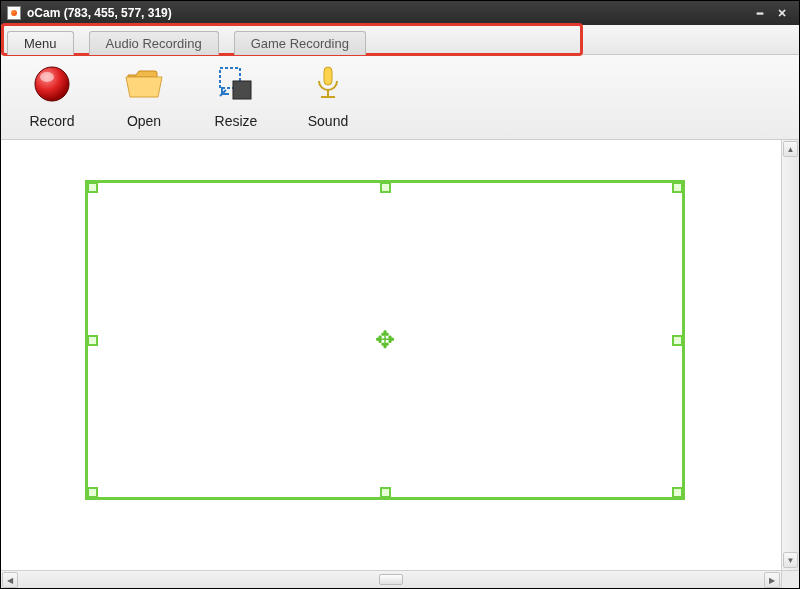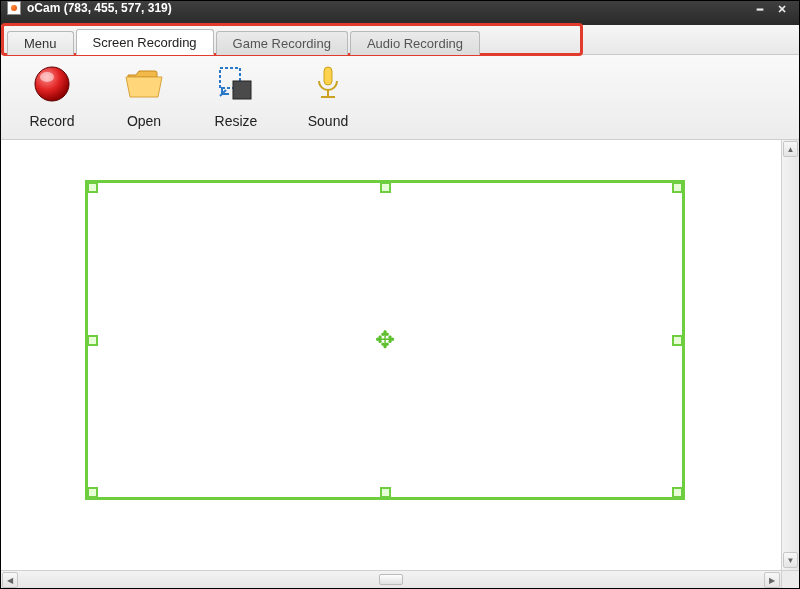--- a/index.html
+++ b/index.html
@@ -17,21 +17,21 @@
     display: flex;
     flex-direction: column;
     border: 1px solid #000;
     background: #f2f2f2;
   }
   .titlebar {
     height: 24px;
     background: linear-gradient(#3f3f3f,#2a2a2a);
     color: #fff;
     display: flex;
-    align-items: flex-start;
+    align-items: center;
     padding: 0 6px;
     font-size: 12px;
     font-weight: bold;
   }
   .titlebar .appicon {
     width: 14px; height: 14px;
     background: #fff;
     border: 1px solid #888;
     margin-right: 6px;
     position: relative;
@@ -68,21 +68,21 @@
     background: linear-gradient(#f6f6f6,#e8e8e8);
     border-bottom: 1px solid #c9c9c9;
     position: relative;
   }
   .tab {
     padding: 4px 16px;
     border: 1px solid #b9b9b9;
     border-bottom: none;
     background: linear-gradient(#eaeaea,#dcdcdc);
     color: #555;
-    margin-right: 2px;
+    margin-right: 15px;
     border-radius: 3px 3px 0 0;
     font-size: 13px;
     cursor:pointer;
     height: 24px;
     display:flex; align-items:center;
     position: relative;
     top: 1px;
   }
   .tab.active {
     background: #fff;
@@ -200,28 +200,25 @@
     <span class="winbtn min"></span>
     <span class="winbtn close"></span>
   </div>
 
   <div class="tabbar" style="position:relative;">
     <div class="annot" style="left:0px; top:-2px; width:582px; height:33px;"></div>
 
     <div class="tab menu">
       <span>Menu</span>
     </div>
-    <div class="tab active">
-      <span>Screen Recording</span>
+    <div class="tab">
+      <span>Audio Recording</span>
     </div>
     <div class="tab">
       <span>Game Recording</span>
-    </div>
-    <div class="tab">
-      <span>Audio Recording</span>
     </div>
   </div>
 
   <div class="toolbar">
 
     <div class="tool">
       <div class="ticon">
         <svg width="40" height="40" viewBox="0 0 40 40">
           <defs>
               <radialGradient id="rg" cx="35%" cy="30%" r="70%">

